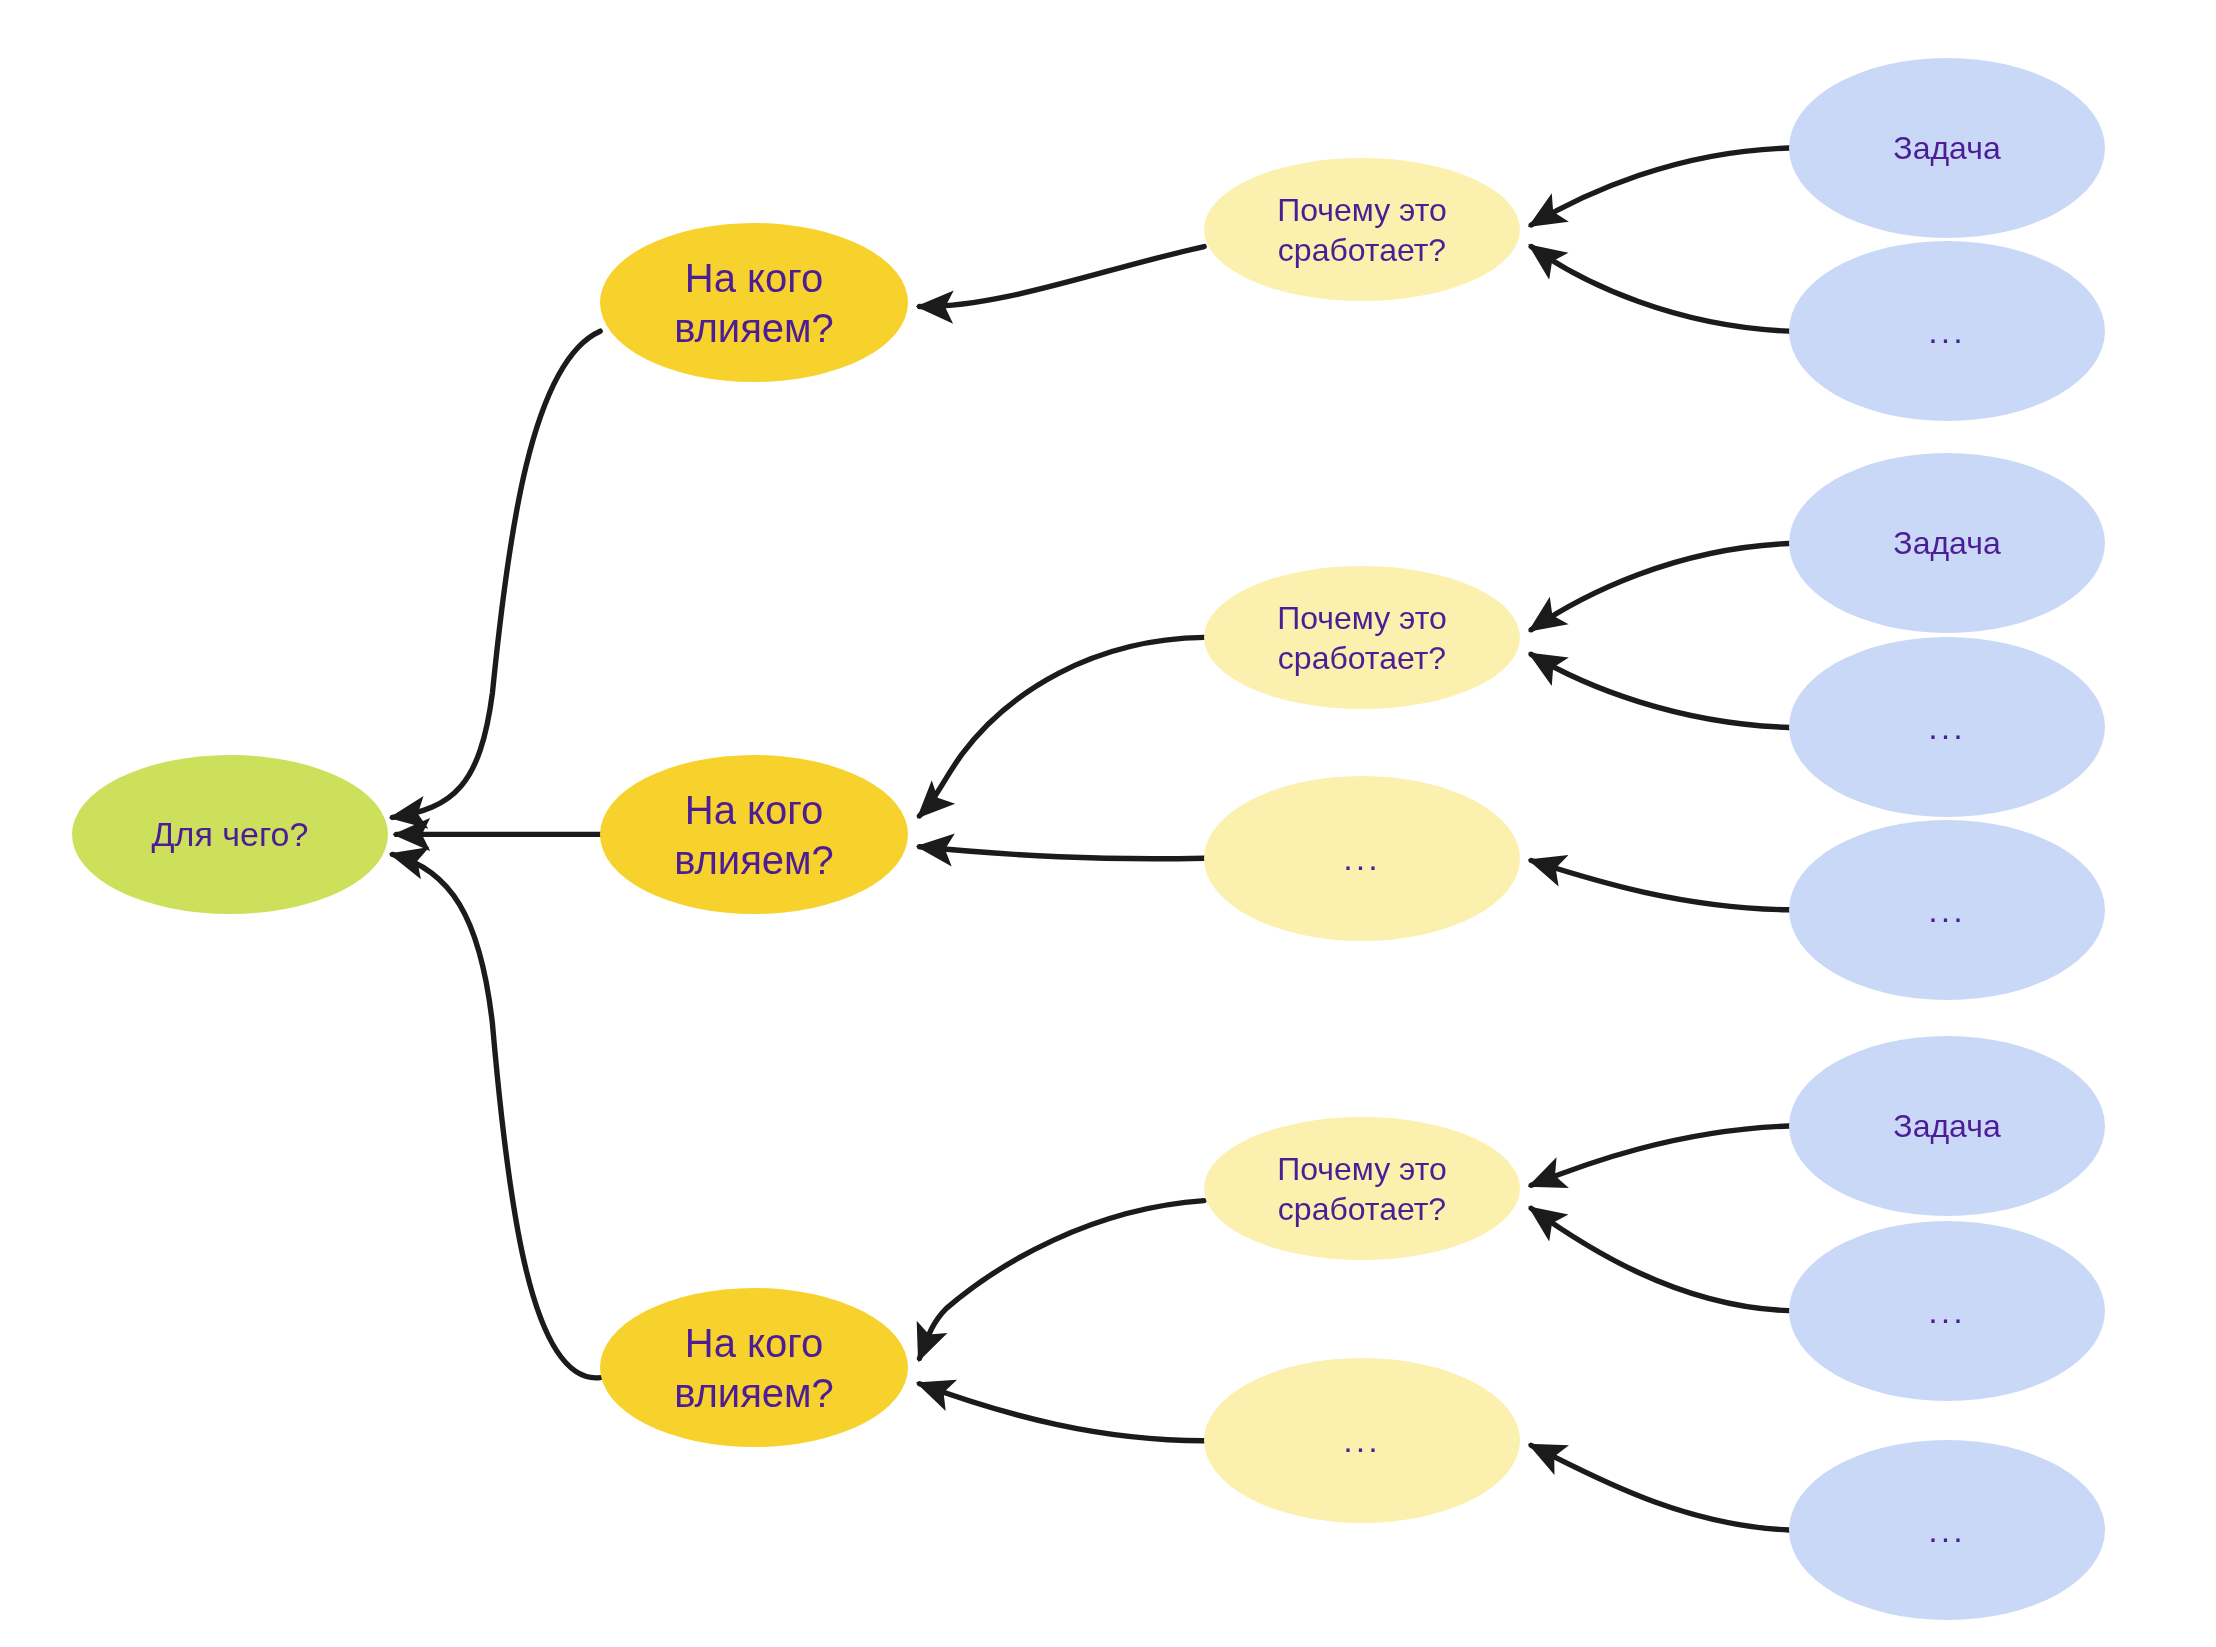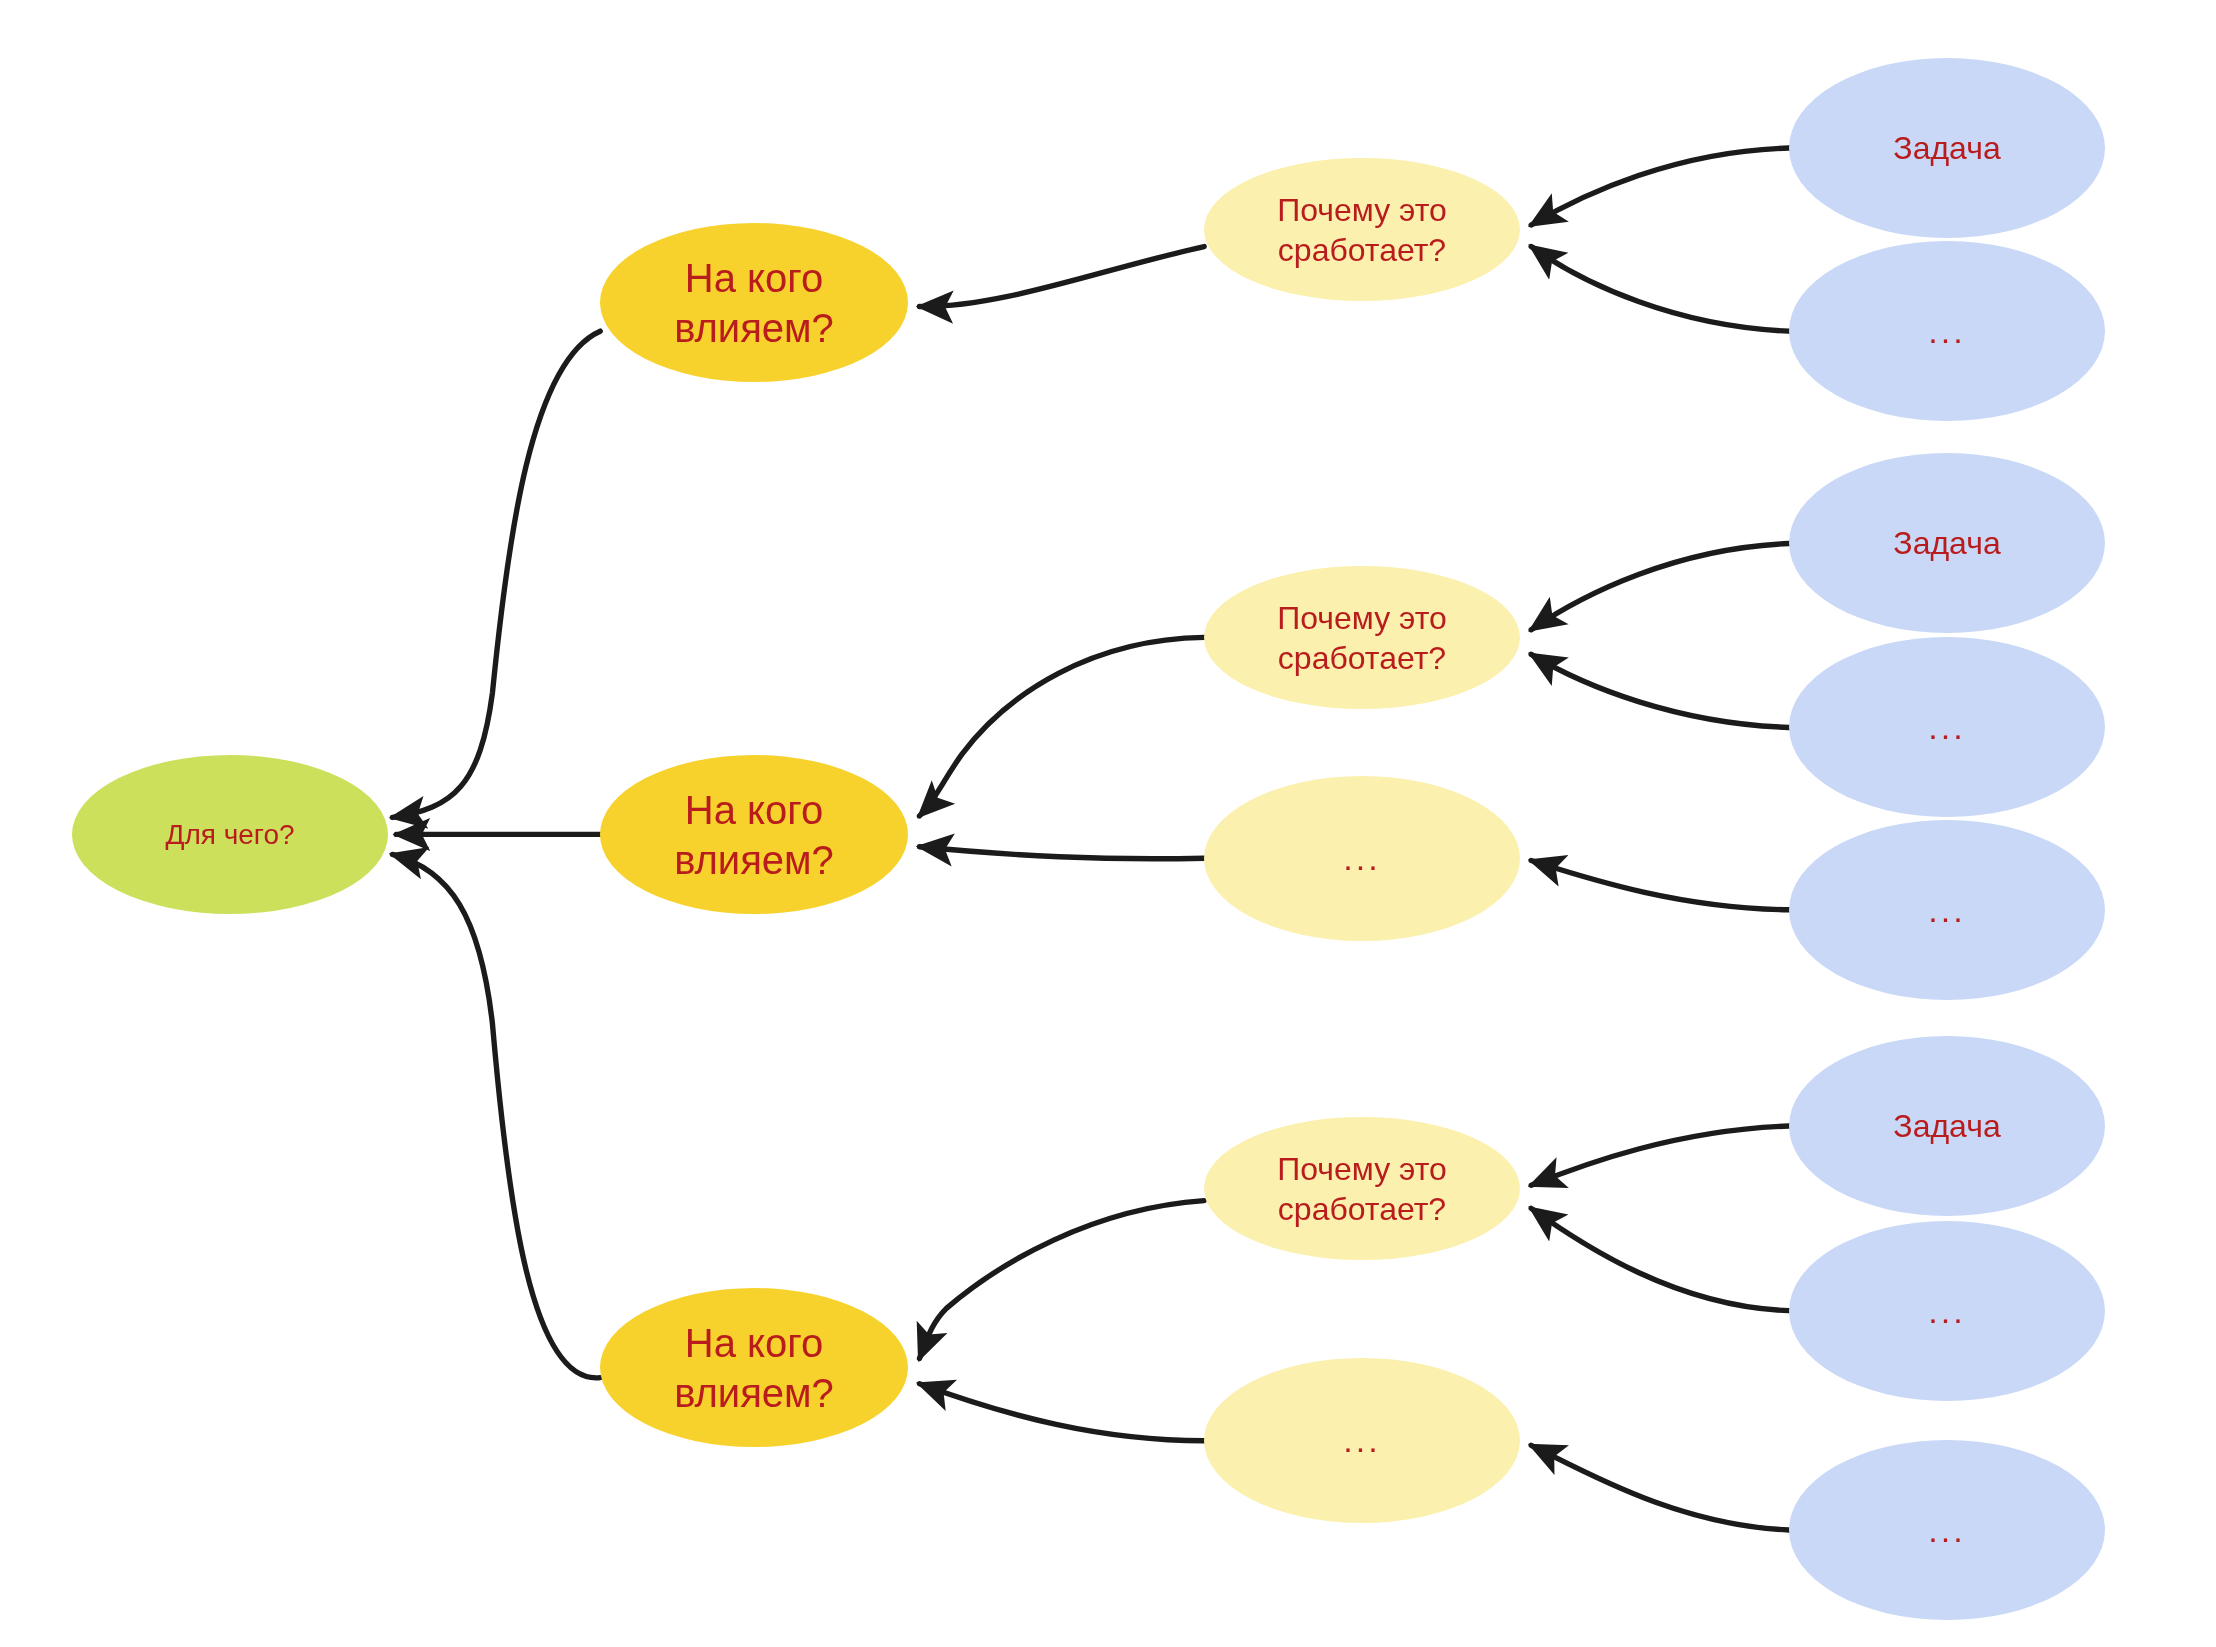--- a/index.html
+++ b/index.html
@@ -10,27 +10,27 @@
     font-family:"Liberation Sans","DejaVu Sans",sans-serif;
     overflow:hidden;
   }
   #stage{position:relative;width:2216px;height:1648px;}
   #edges{position:absolute;left:0;top:0;width:2216px;height:1648px;}
   .node{
     position:absolute;
     border-radius:50%;
     display:flex;align-items:center;justify-content:center;
     text-align:center;
-    color:#b91c1c;
+    color:#4c1d95;
     line-height:1.25;
     box-sizing:border-box;
     padding:0 20px;
   }
   .node .lbl{white-space:pre-line;}
-  .t-root{font-size:28px;}
+  .t-root{font-size:34px;}
   .t-level1{font-size:40px;}
   .t-level2{font-size:32px;text-align:center;}
   .t-level3{font-size:32px;}
   .ellipsis{font-size:34px;letter-spacing:3.1px;}
 </style>
 </head>
 <body>
 
 <div id="stage">
 

